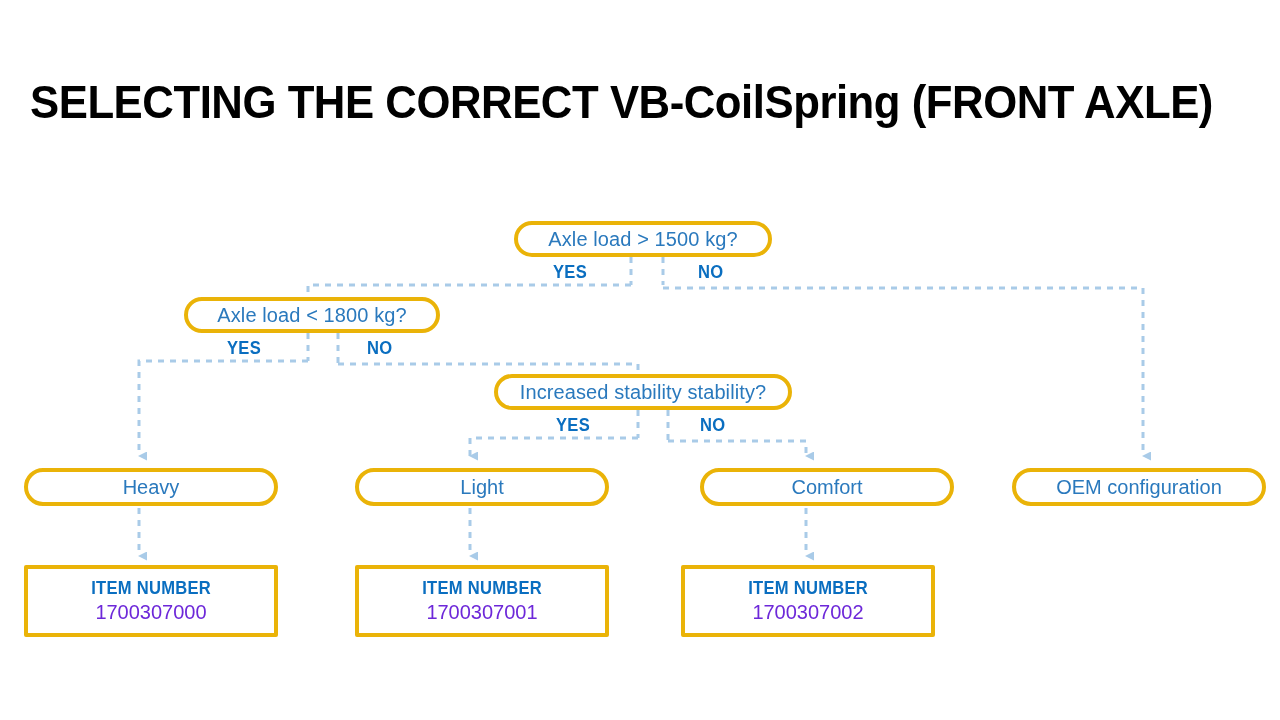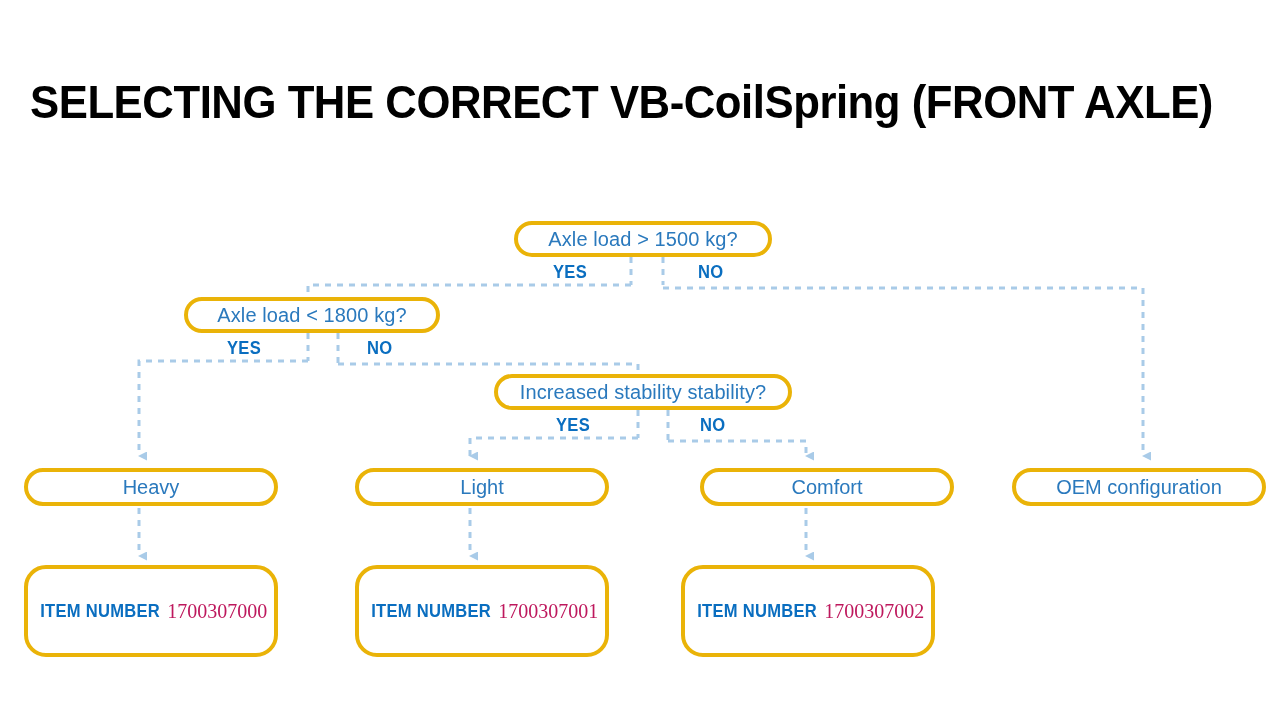--- a/index.html
+++ b/index.html
@@ -55,37 +55,36 @@
     height: 36px;
     font-size: 20px;
     letter-spacing: 0.1px;
   }
   .result {
     border-radius: 20px;
     height: 38px;
     font-size: 20px;
   }
   .item-box {
-    border-radius: 22px;
-    height: 92px;
-    flex-direction: row;
+    border-radius: 2px;
+    height: 72px;
+    flex-direction: column;
     justify-content: center;
     gap: 2px;
   }
   .item-label {
     font-weight: bold;
     font-size: 18px;
     letter-spacing: 0.3px;
     color: #0a6ec0;
     transform: scaleX(0.92);
   }
   .item-value {
     font-size: 20px;
-    color: #be185d;
-    font-family: Liberation Serif, serif;
+    color: #6d28d9;
   }
 
   
   .branch-label {
     position: absolute;
     font-weight: bold;
     font-size: 18px;
     color: #0a6ec0;
     letter-spacing: 0.3px;
     transform: scaleX(0.92);

